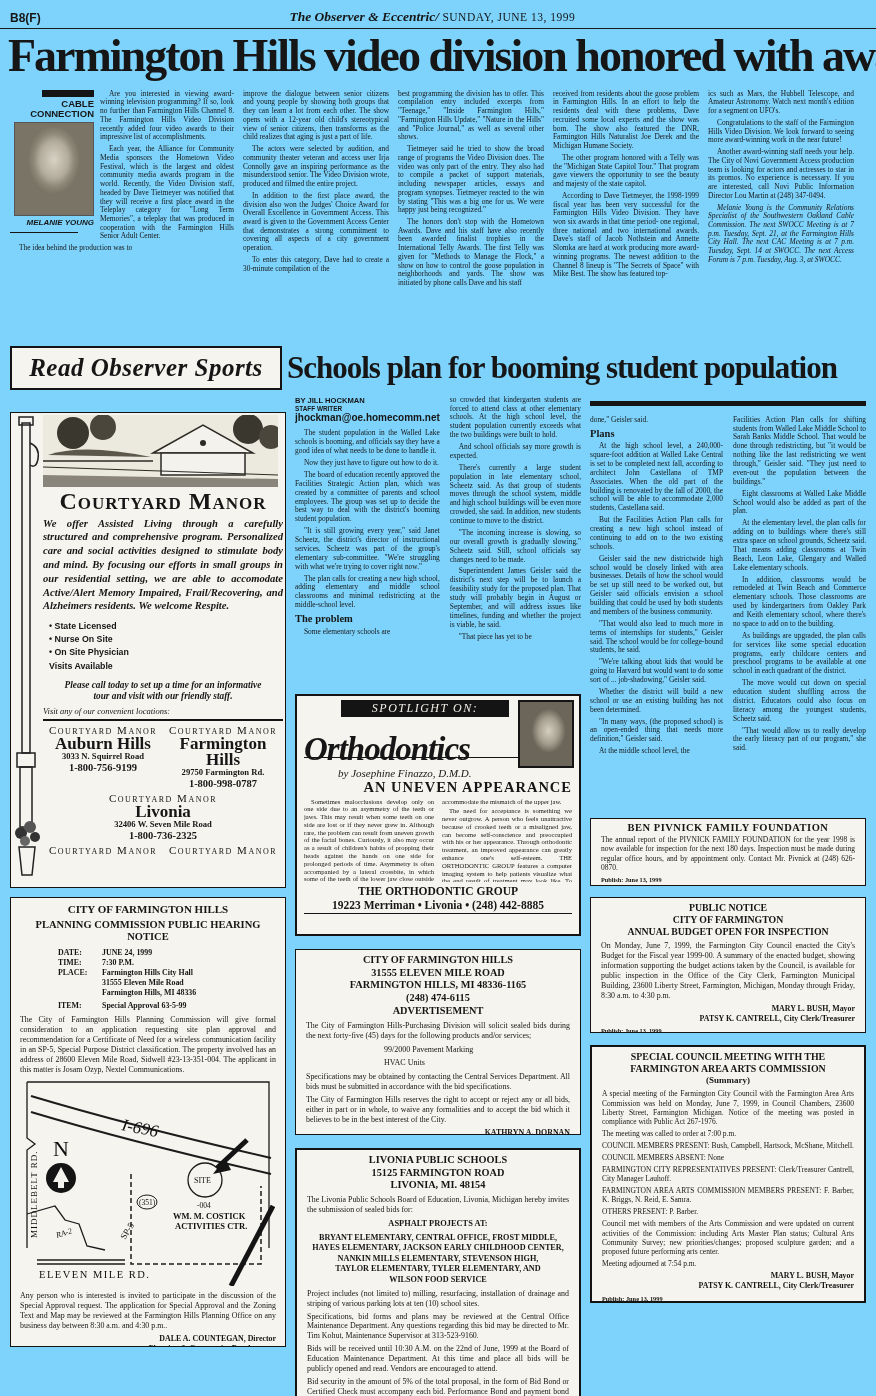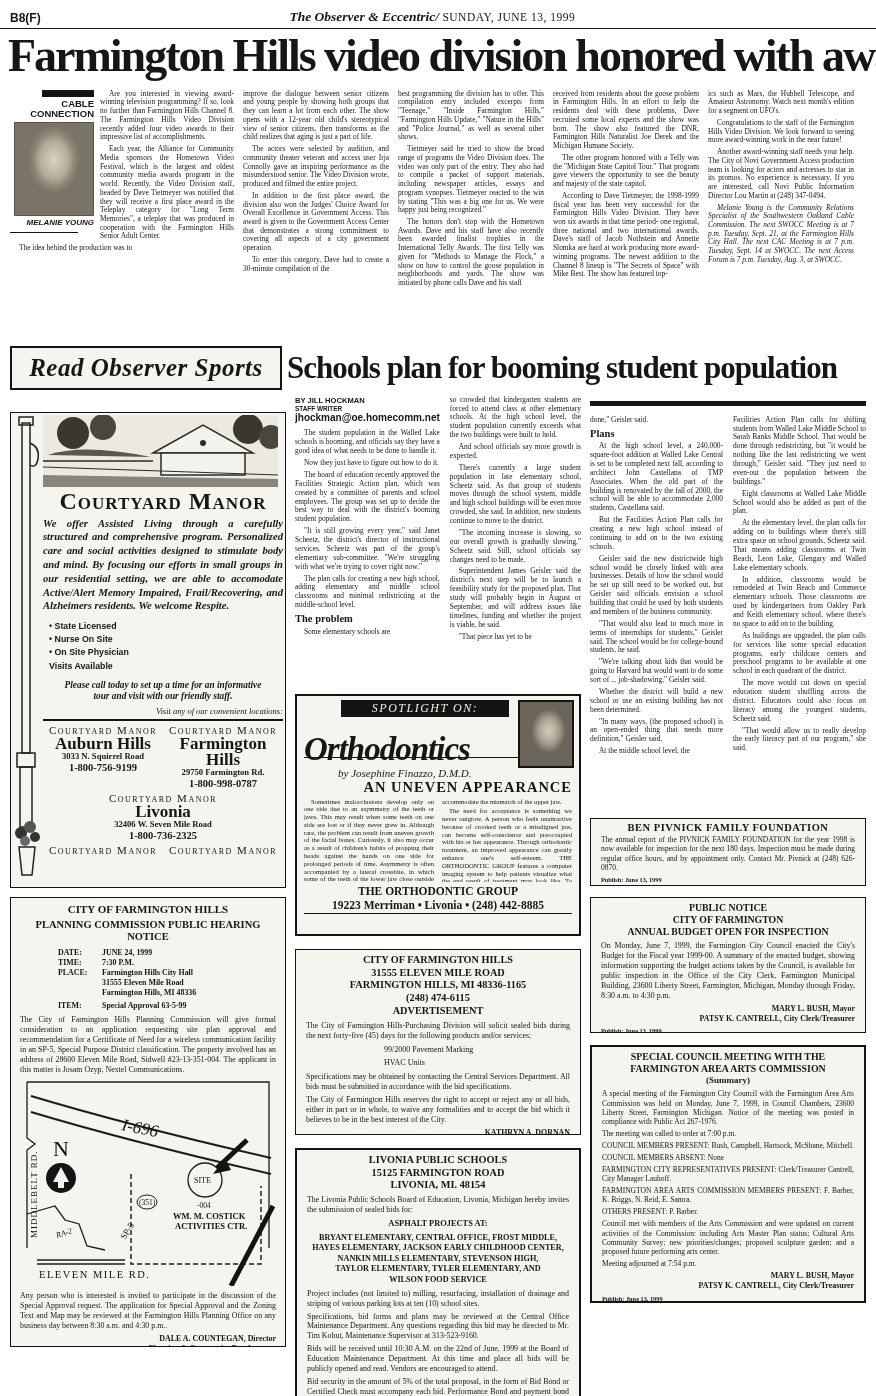--- a/index.html
+++ b/index.html
@@ -1,18 +1,18 @@
 <!DOCTYPE html>
 <html><head>
 <meta charset="utf-8">
 <style>
   html,body { margin:0; padding:0; background:#888; }
   .page {
     position:relative; width:876px; height:1396px; margin:0 auto;
-    background:#ffffff; color:#161616; overflow:hidden;
+    background:#7dd3fc; color:#161616; overflow:hidden;
     font-family:"Liberation Serif", serif;
   }
   
   .topbar { display:flex; justify-content:space-between; align-items:flex-end;
     padding:9px 10px 3px; border-bottom:1.5px solid #1a1a1a; }
   .edition { font-family:"Liberation Sans",sans-serif; font-weight:bold; font-size:12px; }
   .masthead { font-size:13.5px; text-align:center; }
   .paper-name { font-style:italic; font-weight:bold; }
   .issue-date { font-size:11.5px; letter-spacing:0.5px; }
   .topbar .spacer { width:42px; }
@@ -58,21 +58,21 @@
     font-size:24px; letter-spacing:1px; line-height:1; margin:2px 0 4px; }
   .cy-intro { font-style:italic; font-weight:bold; font-size:10.6px; line-height:1.3;
     text-align:justify; }
   .cy-bullets { display:flex; font-family:"Liberation Sans",sans-serif;
     font-size:8.8px; font-weight:bold; margin:7px 0 0 6px; line-height:1.5; }
   .cy-bullets ul { list-style:none; margin:0; padding:0; }
   .cy-bullets li::before { content:"• "; }
   .cy-bul-left { width:44%; }
   .cy-cta { text-align:center; font-style:italic; font-weight:bold; font-size:9.3px;
     line-height:1.25; margin:7px 14px 3px; }
-  .cy-visit { text-align:right; font-style:italic; font-size:8.5px; margin:0 0 3px; }
+  .cy-visit { text-align:left; font-style:italic; font-size:8.5px; margin:0 0 3px; }
   .cy-locs { border-top:2px solid #141414; padding-top:4px; }
   .cy-row { display:flex; justify-content:space-around; }
   .cy-loc { text-align:center; margin-bottom:4px; min-width:120px; }
   .loc-brand { font-variant:small-caps; font-size:11px; letter-spacing:1.5px; line-height:1; }
   .loc-city  { font-size:17px; font-weight:bold; line-height:0.95; }
   .loc-addr  { font-size:8.6px; font-weight:bold; line-height:1.15; }
   .loc-phone { font-size:10.5px; font-weight:bold; }
   
   .notice { border:1.5px solid #141414; background:#f6f4ee; margin-top:9px; height:438px;
     overflow:hidden; padding:5px 9px; font-size:7.9px; line-height:1.25; }

